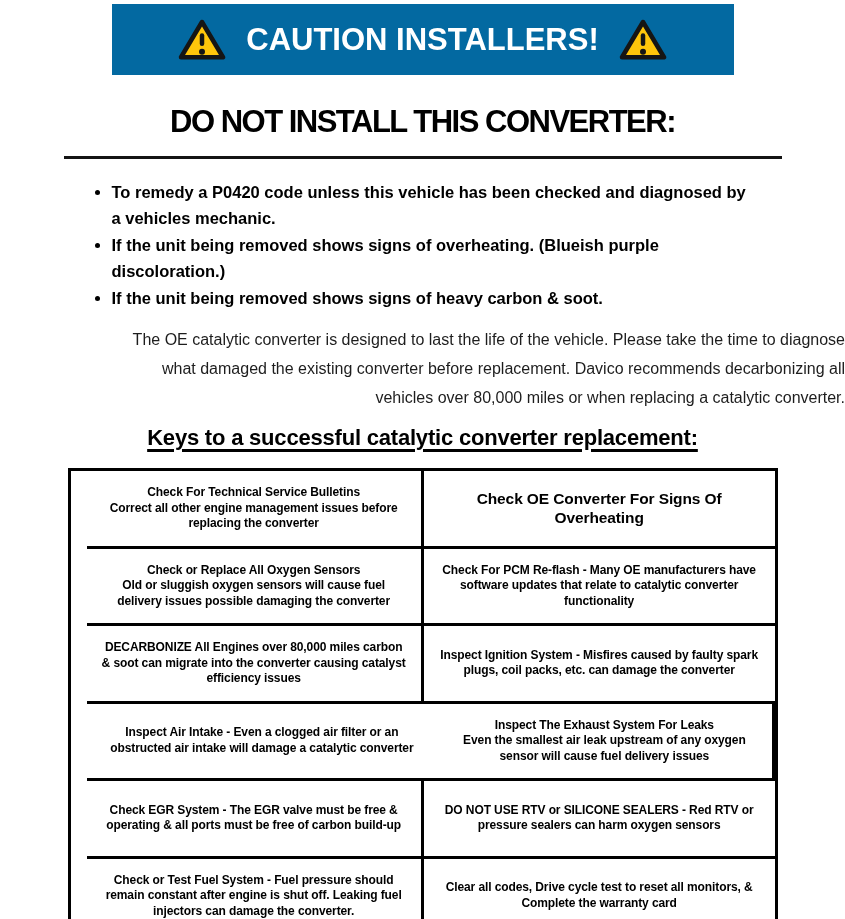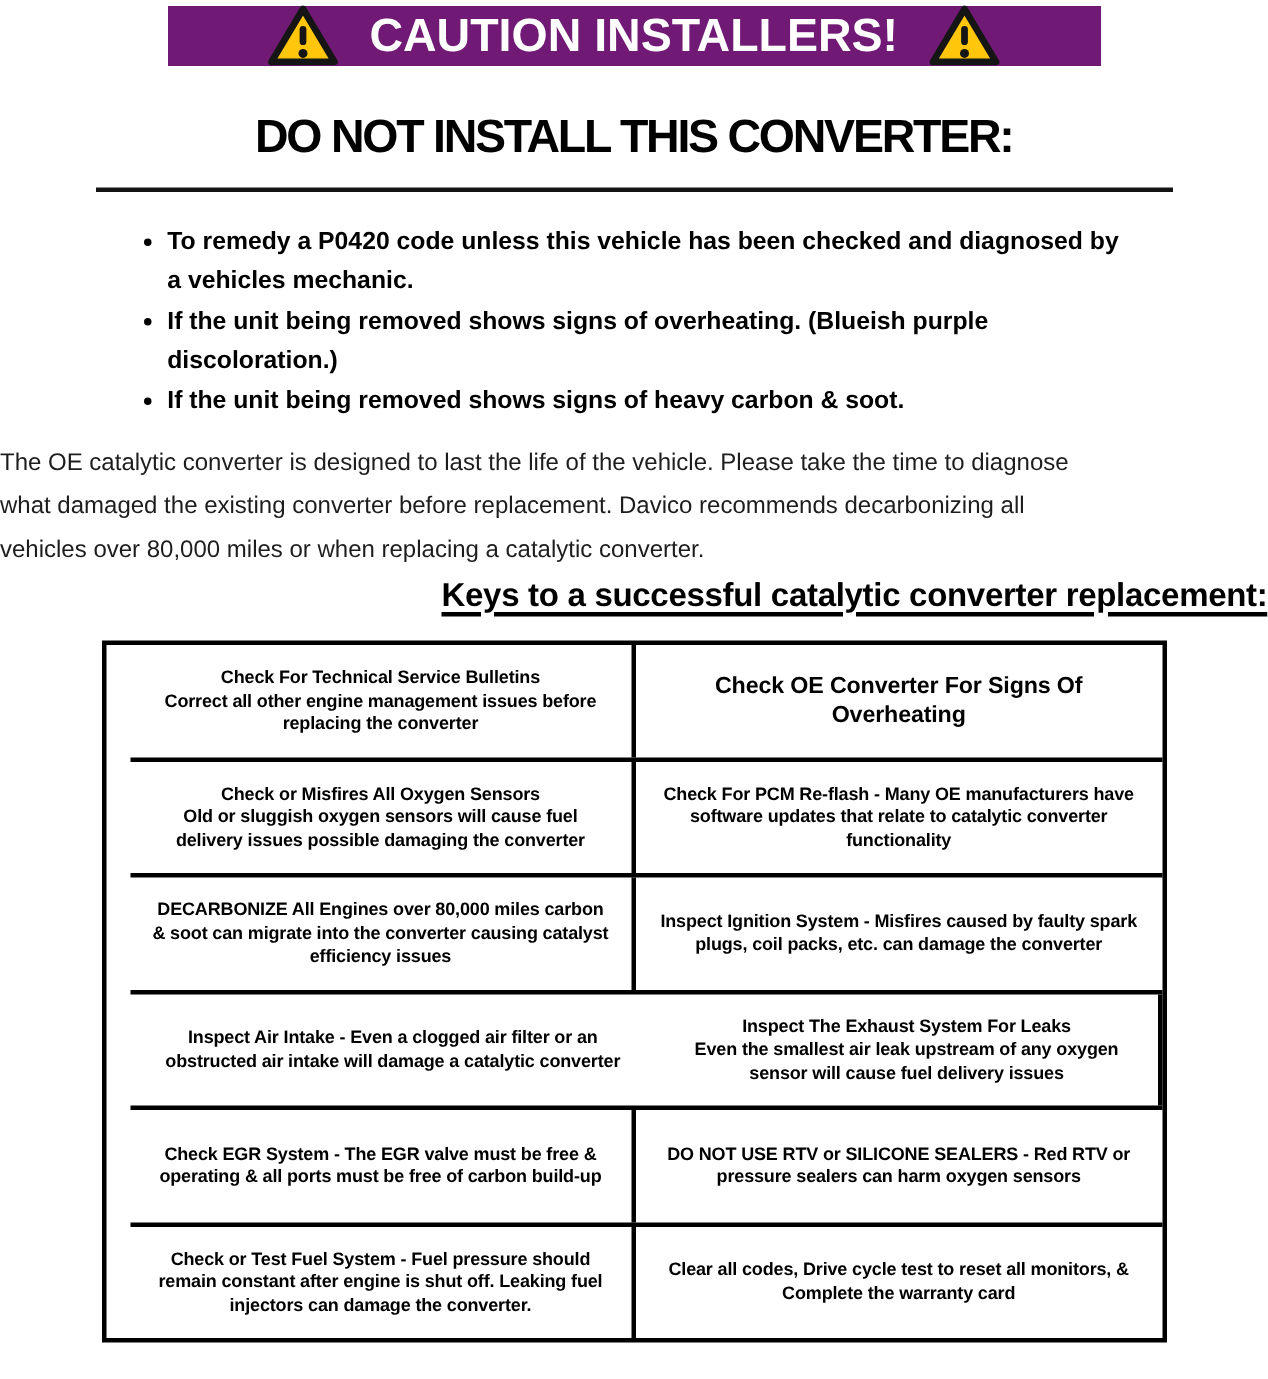--- a/index.html
+++ b/index.html
@@ -4,23 +4,23 @@
 <style>
   html, body { margin: 0; padding: 0; }
   body {
     width: 845px; height: 919px;
     background: #ffffff;
     font-family: "Liberation Sans", sans-serif;
     color: #000;
     overflow: hidden;
   }
   .banner {
-    width: 622px; height: 40px;
+    width: 622px; height: 71px;
     margin: 4px auto 0;
-    background: #701a75;
+    background: #0369a1;
     display: flex; align-items: center; justify-content: center;
     gap: 20px;
   }
   .banner-label {
     color: #ffffff;
     font-size: 31px;
     font-weight: 800;
     letter-spacing: 0px;
     white-space: nowrap;
   }
@@ -44,30 +44,30 @@
     margin: 20px auto 0;
     padding-left: 26px;
     list-style: disc;
     font-size: 16.5px;
     font-weight: 700;
     line-height: 26px;
   }
   .warnings li { margin-bottom: 1px; }
   .intro {
     margin-top: 14px;
-    text-align: left;
+    text-align: right;
     font-size: 16px;
     font-weight: 400;
     line-height: 29px;
     color: #1d1d1d;
   }
   .intro div { white-space: nowrap; }
   .keys-heading {
-    margin-top: 3px;
-    text-align: right;
+    margin-top: 13px;
+    text-align: center;
     font-size: 22px;
     font-weight: 700;
     letter-spacing: -0.2px;
     text-decoration: underline;
     text-decoration-thickness: 2.5px;
     text-underline-offset: 4px;
   }
   .tips-table {
     width: 688px; height: 462px;
     margin: 17px auto 0;
@@ -130,21 +130,21 @@
     <div class="t-cell left">
       <div>Check For Technical Service Bulletins</div>
       <div>Correct all other engine management issues before replacing the converter</div>
     </div>
     <div class="t-cell right big">
       <div>Check OE Converter For Signs Of Overheating</div>
     </div>
   </div>
   <div class="t-row">
     <div class="t-cell left">
-      <div>Check or Misfires All Oxygen Sensors</div>
+      <div>Check or Replace All Oxygen Sensors</div>
       <div>Old or sluggish oxygen sensors will cause fuel delivery issues possible damaging the converter</div>
     </div>
     <div class="t-cell right">
       <div>Check For PCM Re-flash - Many OE manufacturers have software updates that relate to catalytic converter functionality</div>
     </div>
   </div>
   <div class="t-row">
     <div class="t-cell left">
       <div>DECARBONIZE All Engines over 80,000 miles carbon &amp; soot can migrate into the converter causing catalyst efficiency issues</div>
     </div>

